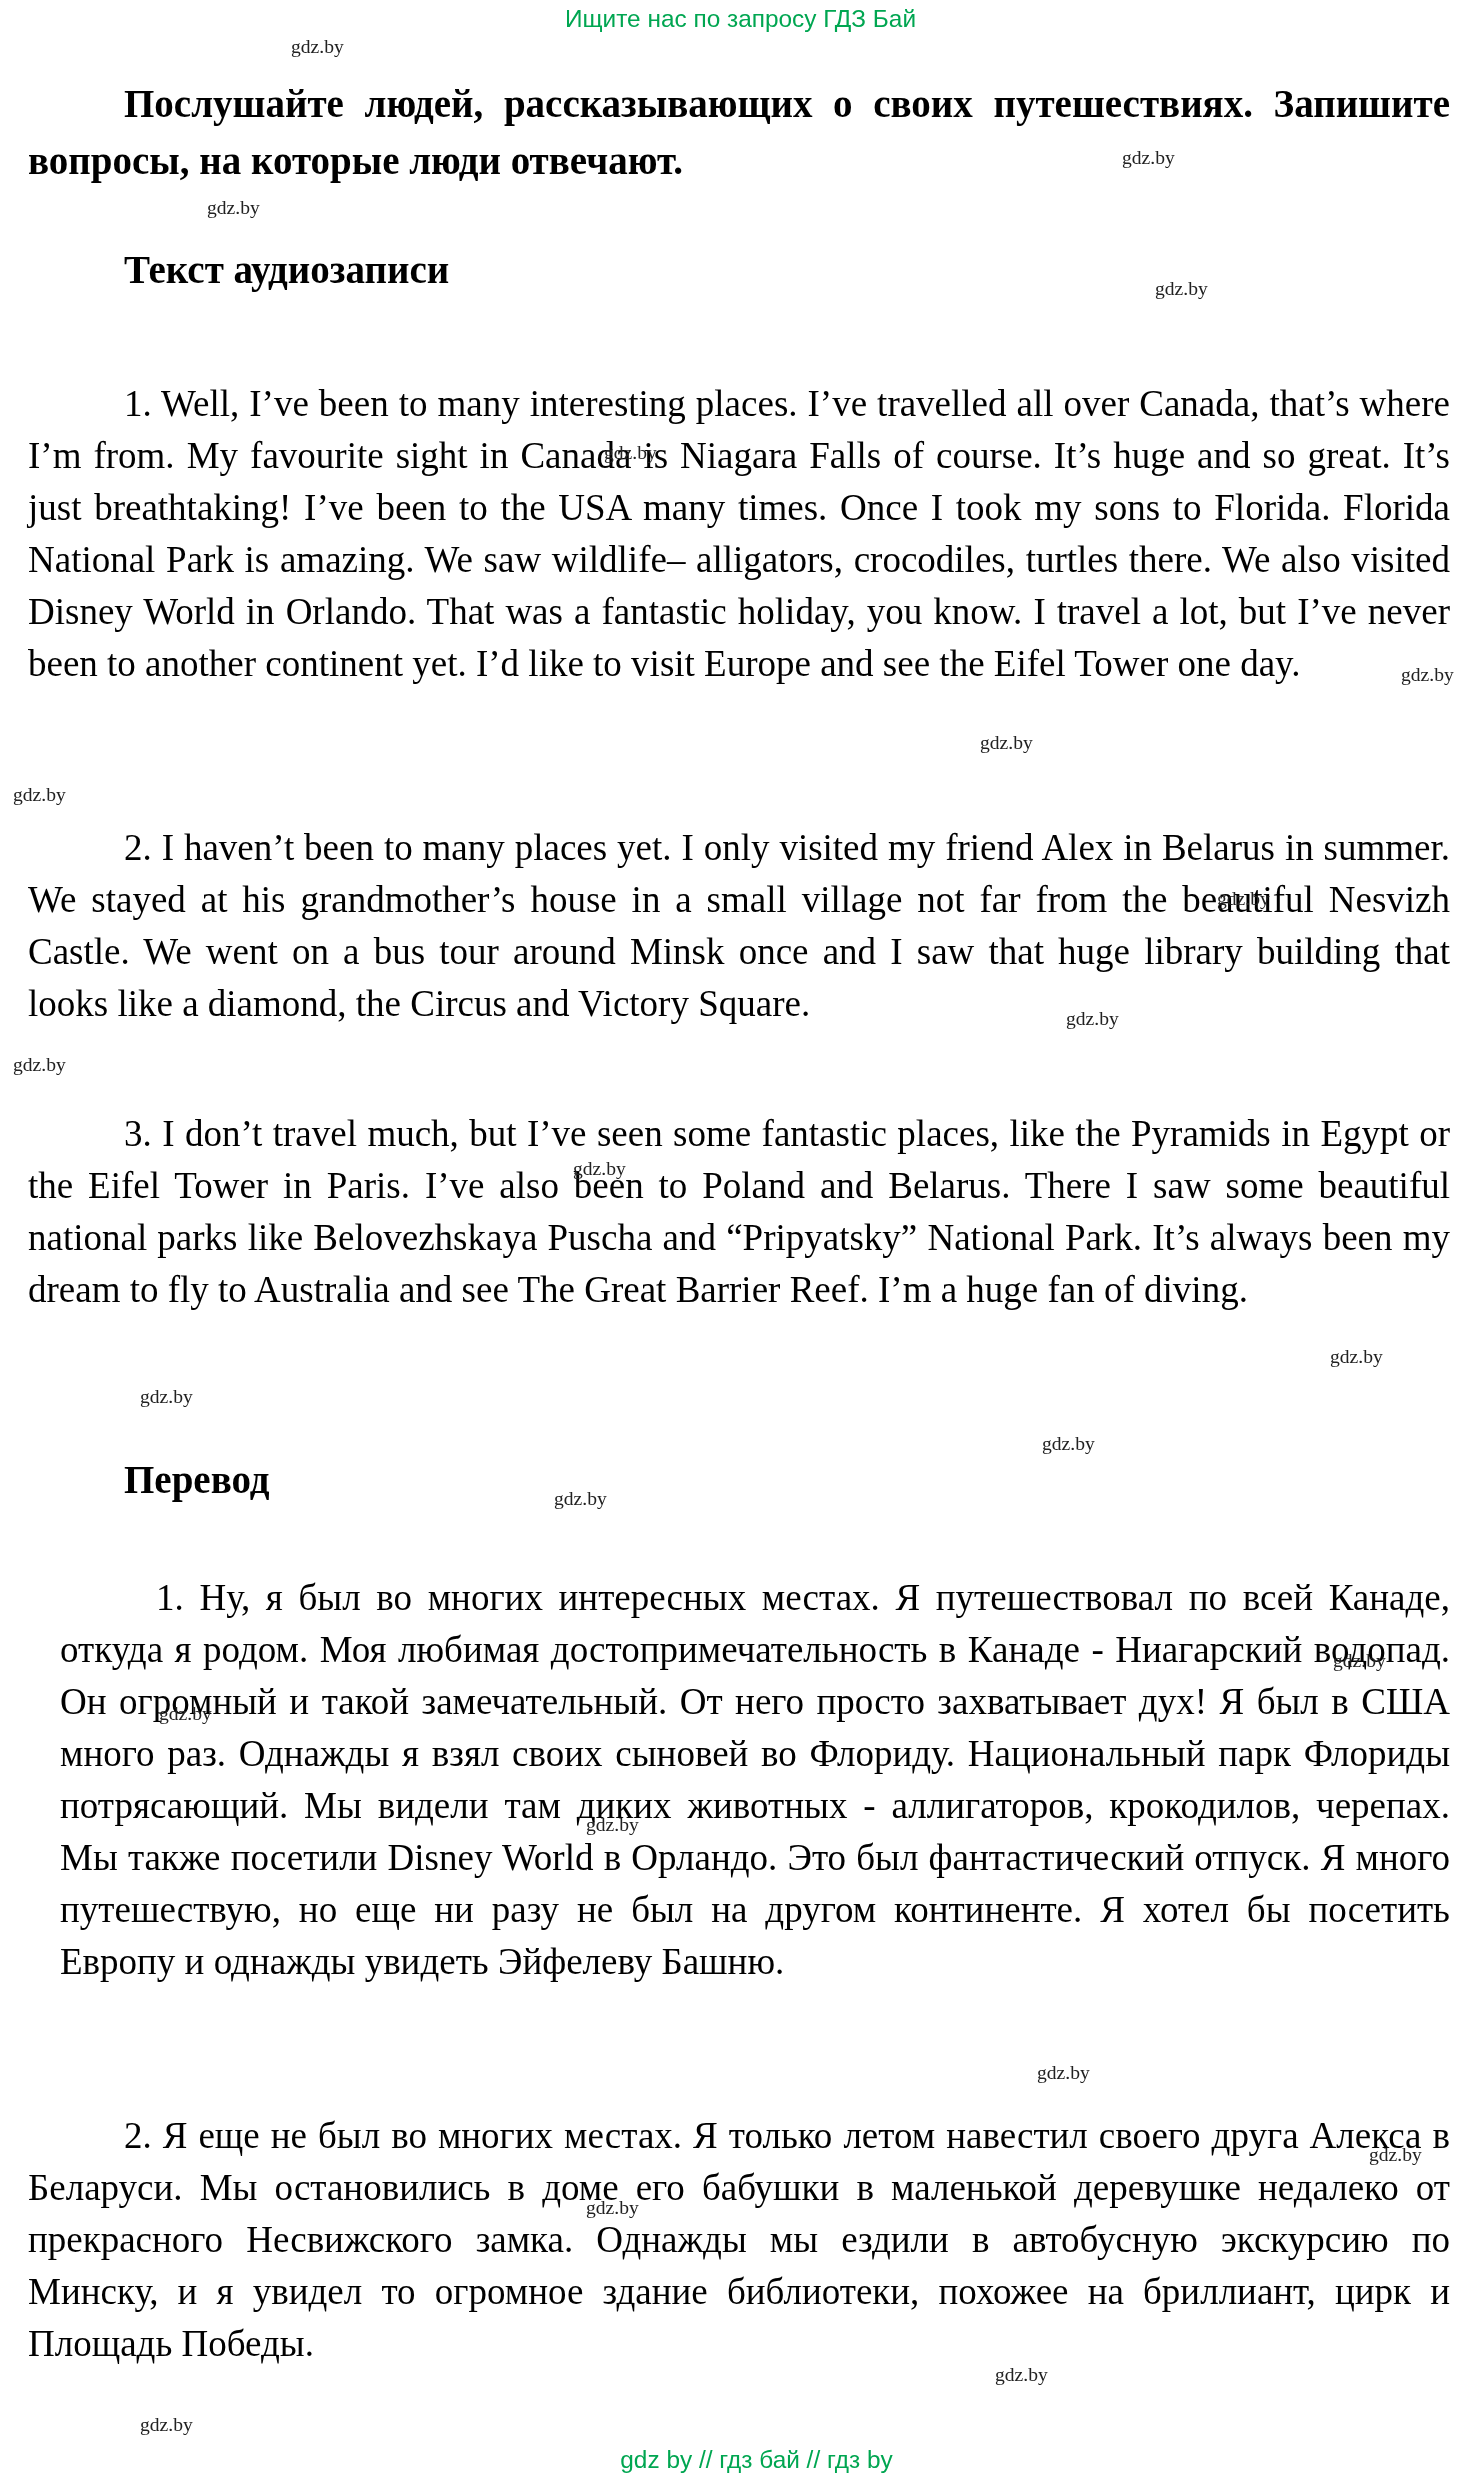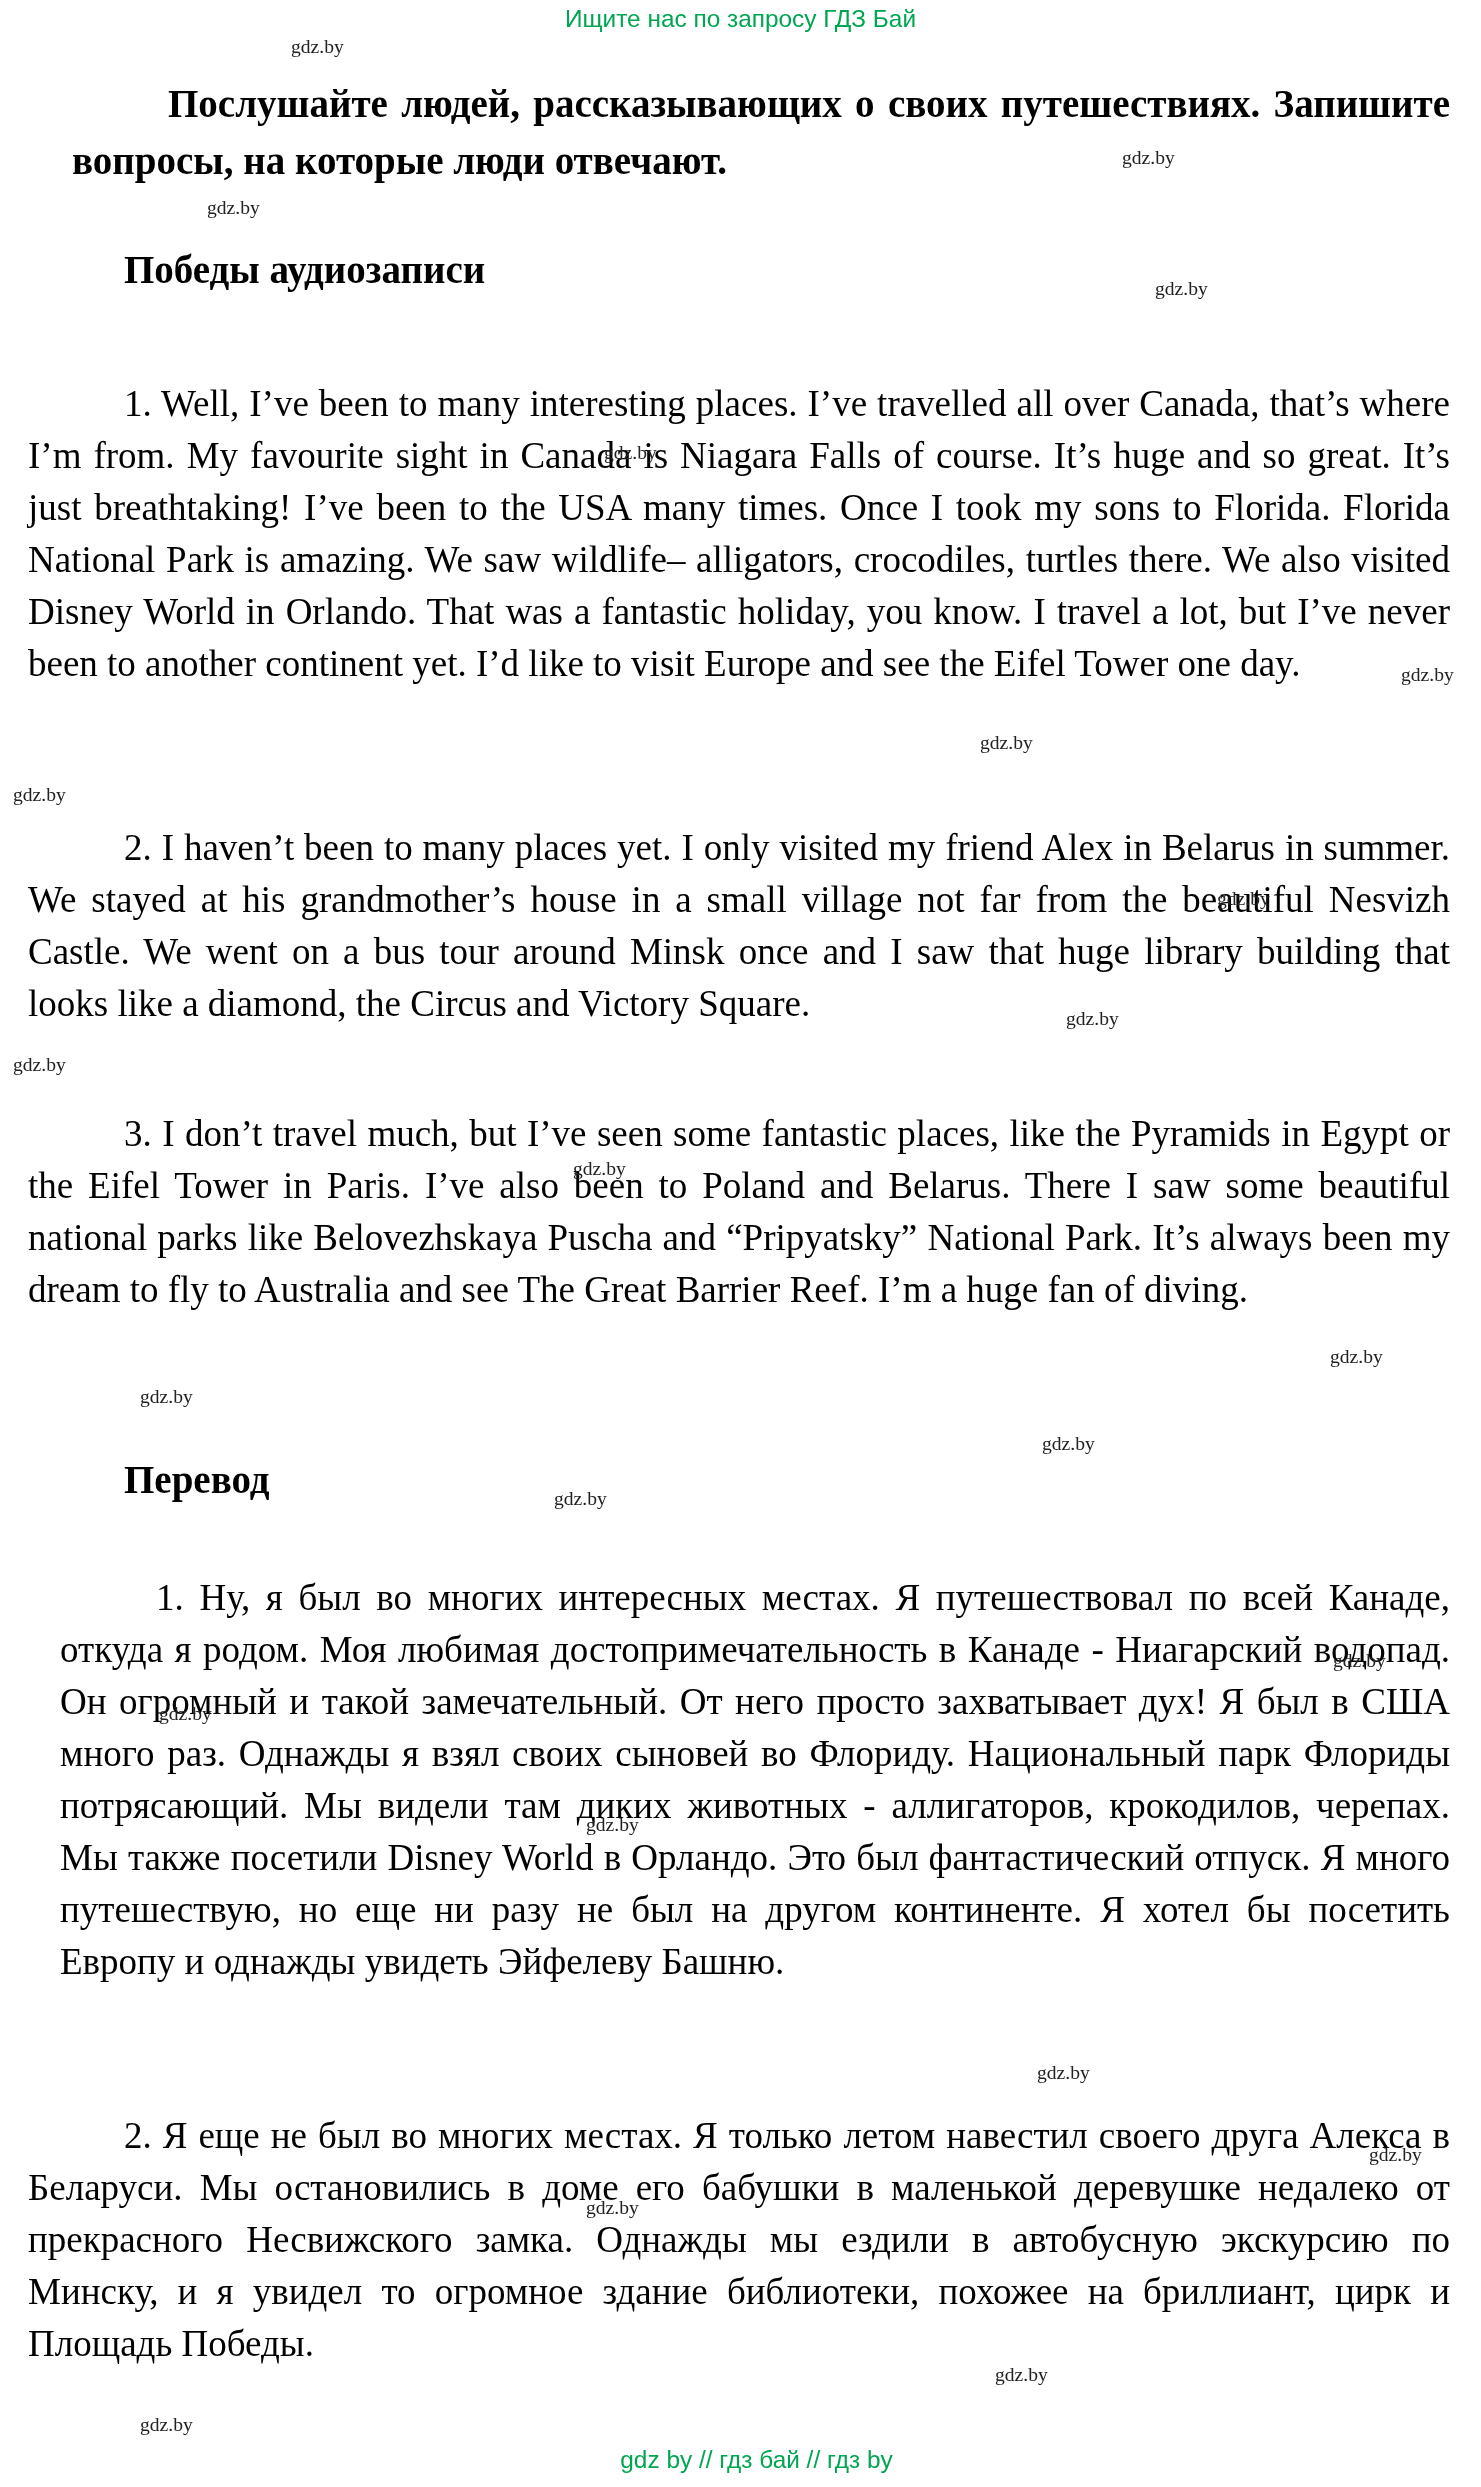--- a/index.html
+++ b/index.html
@@ -20,21 +20,20 @@
     font-size: 24.4px;
     color: var(--accent, #00A651);
   }
 
   .heading {
     top: 75px;
     font-size: 39px; font-weight: bold;
     line-height: 57px;
     text-align: justify;
     text-indent: 96px;
-    margin-left: 44px;
   }
 
   .section-title {
     font-size: 39px; font-weight: bold;
     line-height: 52px;
     text-indent: 96px;
   }
   #title-audio { top: 244px; }
   #title-translation { top: 1454px; }
 
@@ -68,21 +67,21 @@
     padding-left: 32px;
   }
 </style>
 </head>
 <body>
 
 <div class="top-note">Ищите нас по запросу ГДЗ Бай</div>
 
 <p class="abs heading">Послушайте людей, рассказывающих о своих путешествиях. Запишите вопросы, на которые люди отвечают.</p>
 
-<h2 class="abs section-title" id="title-audio">Победы аудиозаписи</h2>
+<h2 class="abs section-title" id="title-audio">Текст аудиозаписи</h2>
 
 <p class="abs para" id="para-en-1">1. Well, I’ve been to many interesting places. I’ve travelled all over Canada, that’s where I’m from. My favourite sight in Canada is Niagara Falls of course. It’s huge and so great. It’s just breathtaking! I’ve been to the USA many times. Once I took my sons to Florida. Florida National Park is amazing. We saw wildlife– alligators, crocodiles, turtles there. We also visited Disney World in Orlando. That was a fantastic holiday, you know. I travel a lot, but I’ve never been to another continent yet. I’d like to visit Europe and see the Eifel Tower one day.</p>
 <p class="abs para" id="para-en-2">2. I haven’t been to many places yet. I only visited my friend Alex in Belarus in summer. We stayed at his grandmother’s house in a small village not far from the beautiful Nesvizh Castle. We went on a bus tour around Minsk once and I saw that huge library building that looks like a diamond, the Circus and Victory Square.</p>
 <p class="abs para" id="para-en-3">3. I don’t travel much, but I’ve seen some fantastic places, like the Pyramids in Egypt or the Eifel Tower in Paris. I’ve also been to Poland and Belarus. There I saw some beautiful national parks like Belovezhskaya Puscha and “Pripyatsky” National Park. It’s always been my dream to fly to Australia and see The Great Barrier Reef. I’m a huge fan of diving.</p>
 
 <h2 class="abs section-title" id="title-translation">Перевод</h2>
 
 <p class="abs para" id="para-ru-1">1. Ну, я был во многих интересных местах. Я путешествовал по всей Канаде, откуда я родом. Моя любимая достопримечательность в Канаде - Ниагарский водопад. Он огромный и такой замечательный. От него просто захватывает дух! Я был в США много раз. Однажды я взял своих сыновей во Флориду. Национальный парк Флориды потрясающий. Мы видели там диких животных - аллигаторов, крокодилов, черепах. Мы также посетили Disney World в Орландо. Это был фантастический отпуск. Я много путешествую, но еще ни разу не был на другом континенте. Я хотел бы посетить Европу и однажды увидеть Эйфелеву Башню.</p>
 <p class="abs para" id="para-ru-2">2. Я еще не был во многих местах. Я только летом навестил своего друга Алекса в Беларуси. Мы остановились в доме его бабушки в маленькой деревушке недалеко от прекрасного Несвижского замка. Однажды мы ездили в автобусную экскурсию по Минску, и я увидел то огромное здание библиотеки, похожее на бриллиант, цирк и Площадь Победы.</p>
 

